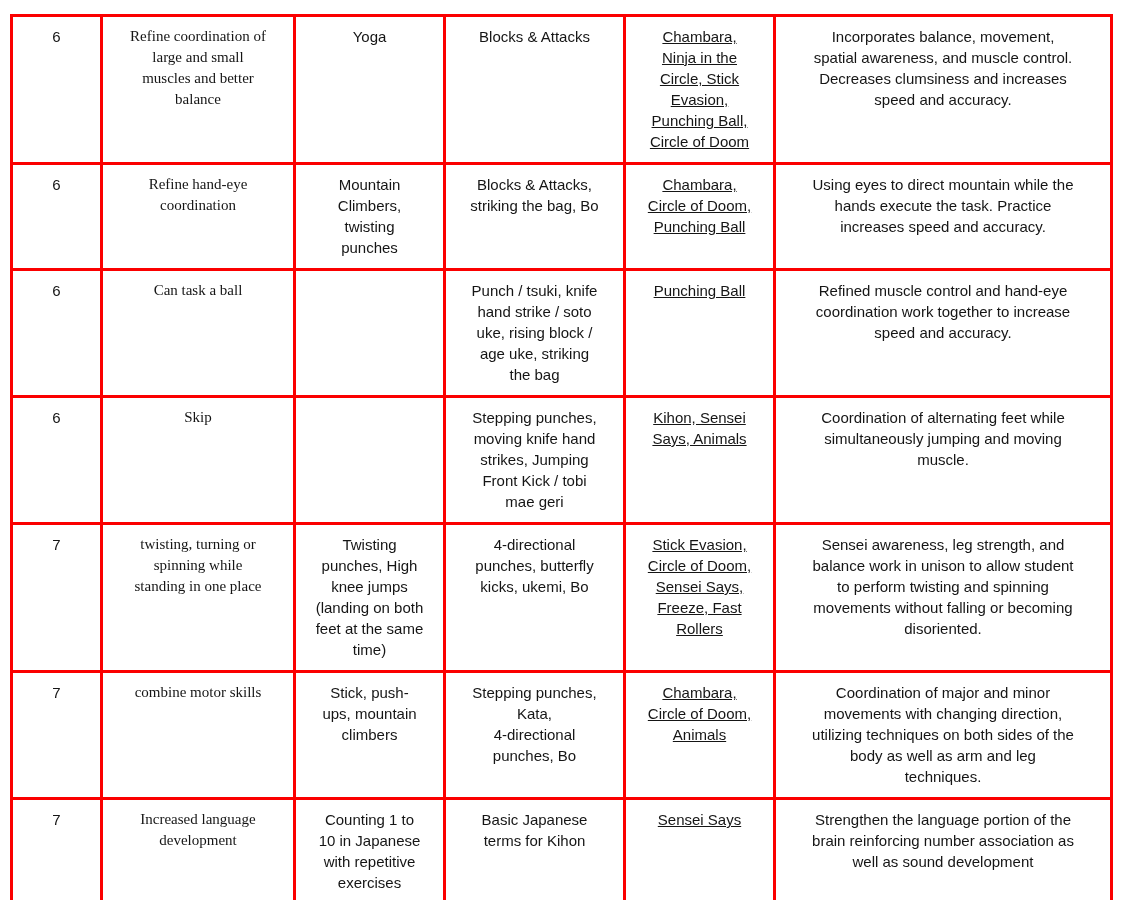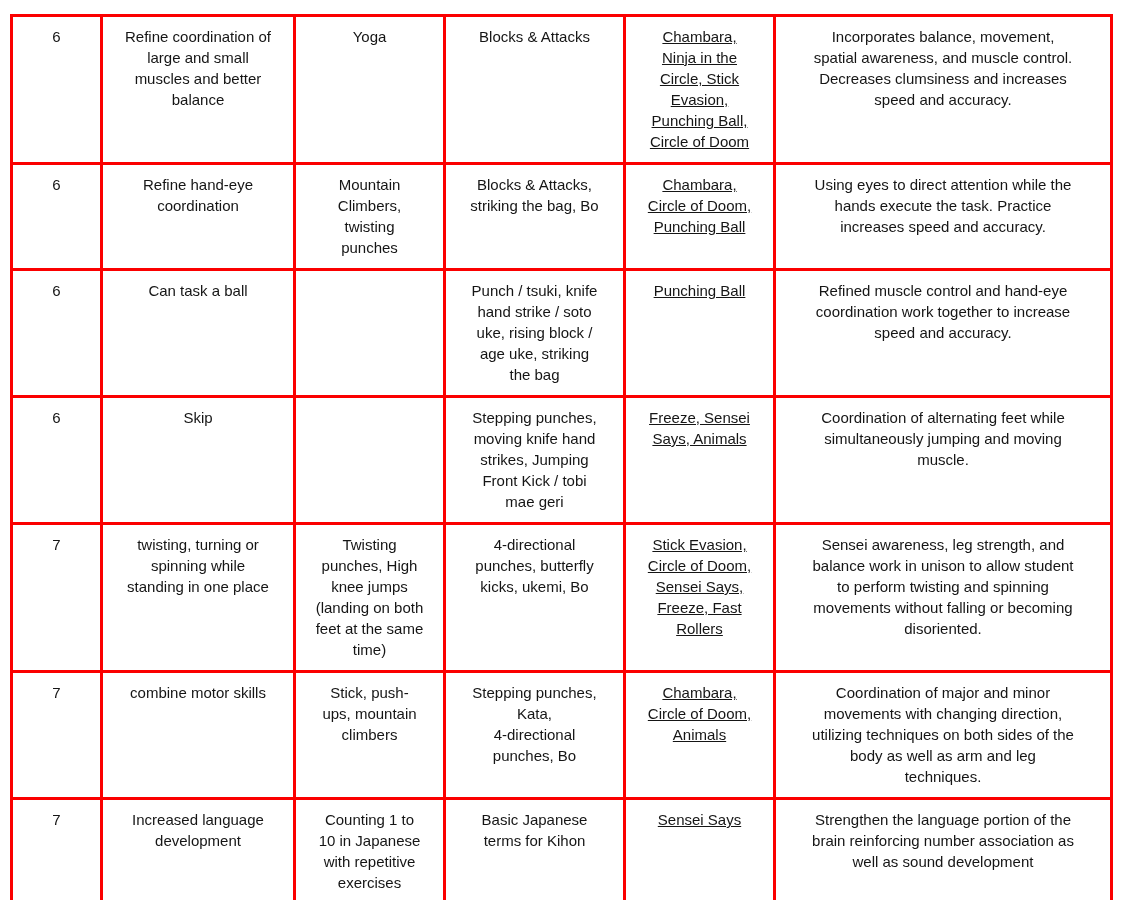--- a/index.html
+++ b/index.html
@@ -25,21 +25,21 @@
     text-align: center;
     font-size: 15px;
     line-height: 21px;
     color: #151515;
     white-space: pre-line;
     overflow-wrap: break-word;
     padding: 9px 12px 10px;
   }
   
   td.c0 { padding: 9px 6px 10px; }
-  td.c1 { padding: 9px 13px 10px; }
+  td.c1 { padding: 9px 13px 10px; font-family: Liberation Serif, serif; }
   td.c2 { padding: 9px 14px 10px; }
   td.c3 { padding: 9px 13px 10px; margin-left: 48px; }
   td.c4 { padding: 9px 13px 10px; text-decoration: underline; }
   td.c5 { text-align: left; padding: 9px 14px 10px 9px; }
 </style>
 </head>
 <body>
 
 <table class="dev-table">
   <colgroup>
@@ -76,21 +76,21 @@
 coordination</td>
     <td class="c2">Mountain
 Climbers,
 twisting
 punches</td>
     <td class="c3">Blocks &amp; Attacks,
 striking the bag, Bo</td>
     <td class="c4">Chambara,
 Circle of Doom,
 Punching Ball</td>
-    <td class="c5">Using eyes to direct attention while the
+    <td class="c5">Using eyes to direct mountain while the
 hands execute the task. Practice
 increases speed and accuracy.</td>
   </tr>
       <tr>
     <td class="c0">6</td>
     <td class="c1">Can task a ball</td>
     <td class="c2"></td>
     <td class="c3">Punch / tsuki, knife
 hand strike / soto
 uke, rising block /
@@ -103,21 +103,21 @@
   </tr>
       <tr>
     <td class="c0">6</td>
     <td class="c1">Skip</td>
     <td class="c2"></td>
     <td class="c3">Stepping punches,
 moving knife hand
 strikes, Jumping
 Front Kick / tobi
 mae geri</td>
-    <td class="c4">Freeze, Sensei
+    <td class="c4">Kihon, Sensei
 Says, Animals</td>
     <td class="c5">Coordination of alternating feet while
 simultaneously jumping and moving
 muscle.</td>
   </tr>
       <tr>
     <td class="c0">7</td>
     <td class="c1">twisting, turning or
 spinning while
 standing in one place</td>

